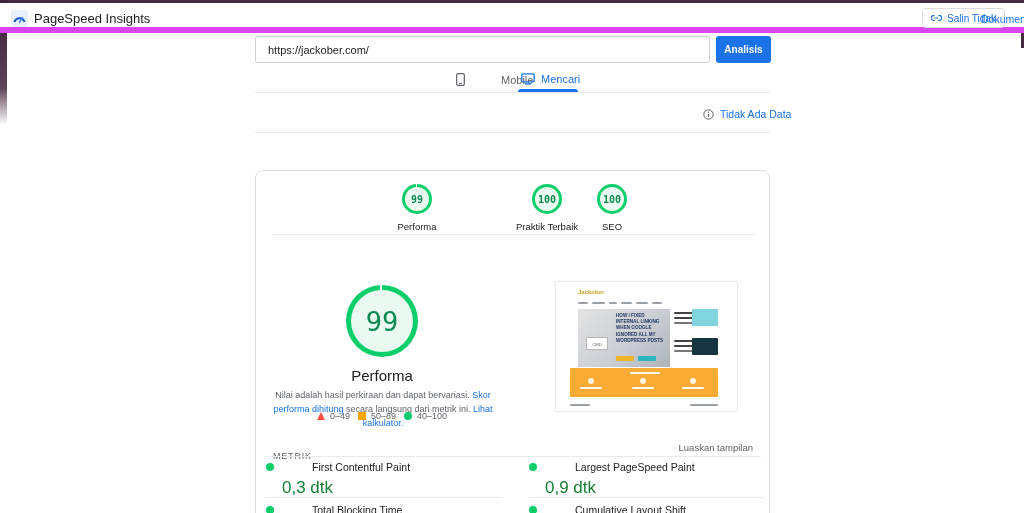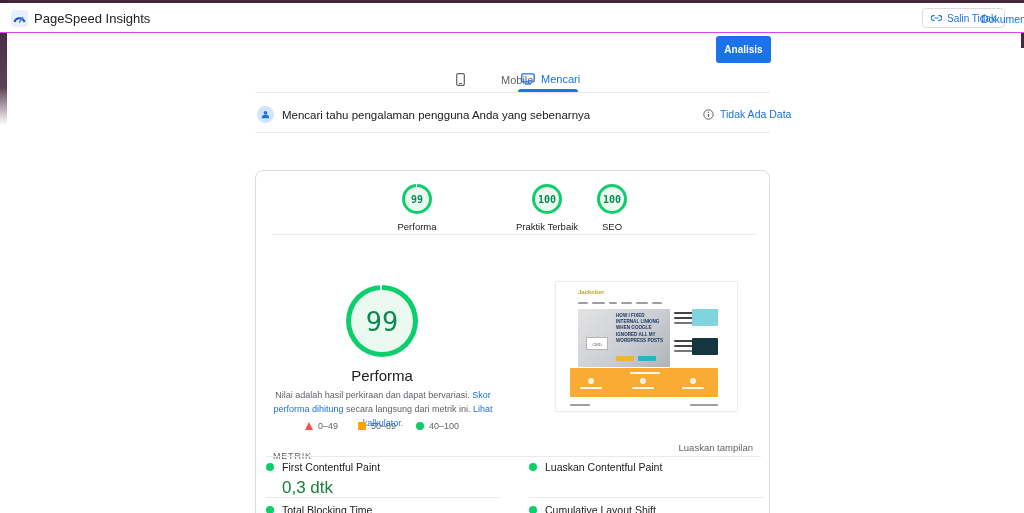--- a/index.html
+++ b/index.html
@@ -8,21 +8,21 @@
   .page { position:relative; width:1024px; height:513px; background:#fff; }
 
   
   .edge-top { position:absolute; left:0; top:0; width:1024px; height:3px; background:#44293f; }
   .edge-left { position:absolute; left:0; top:0; width:7px; height:125px;
                background:linear-gradient(#3c2338 0%, #5d4156 70%, #ffffff 100%); }
   .edge-right { position:absolute; right:0; top:0; width:3px; height:48px; background:#44293f; }
 
   
   .header { position:absolute; left:0; top:3px; width:1024px; height:30px; background:#fff;
-            border-bottom:1px solid #d946ef; }
+            border-bottom:6px solid #d946ef; }
   .logo-icon { position:absolute; left:11px; top:7px; width:17px; height:17px; background:#e8f0fe;
                border-radius:3px; display:flex; align-items:center; justify-content:center; }
   .app-title { position:absolute; left:34px; top:8px; font-size:13px; color:#202124; font-weight:500; }
   .copy-link-btn { position:absolute; left:922px; top:5px; height:20px; padding:0 8px;
                    border:1px solid #dadce0; border-radius:4px; background:#fff; color:#1a73e8;
                    font-size:10px; font-weight:500; display:flex; align-items:center; gap:5px; cursor:pointer; }
   .docs-link { position:absolute; left:981px; top:10px; font-size:10.5px; color:#1a73e8;
                font-weight:500; text-decoration:none; cursor:pointer; }
 
   
@@ -68,22 +68,22 @@
   .gauges-divider { position:absolute; left:16px; top:63px; width:483px; height:1px; background:#e8eaed; }
 
   .gauge-big { position:absolute; left:90px; top:114px; width:72px; height:72px; }
   .gauge-big .inner { inset:5px; font-family:"DejaVu Sans Mono",monospace; font-size:27px;
                       color:#0a8a4f; }
   .perf-title { position:absolute; left:26px; top:196px; width:200px; text-align:center;
                 font-size:15px; color:#212124; }
   .perf-caption { position:absolute; left:8px; top:218px; width:238px; text-align:center;
                   font-size:9px; line-height:1.55; color:#5f6368; }
   .perf-caption a { color:#1a73e8; text-decoration:none; cursor:pointer; }
-  .legend { position:absolute; left:26px; top:250px; width:200px; display:flex;
-            justify-content:center; gap:20px; font-size:9px; color:#5f6368; }
+  .legend { position:absolute; left:26px; top:240px; width:200px; display:flex;
+            justify-content:center; gap:8px; font-size:9px; color:#5f6368; }
   .legend-item { display:flex; align-items:center; gap:5px; }
   .shape-triangle { width:0; height:0; border-left:4.5px solid transparent;
                     border-right:4.5px solid transparent; border-bottom:8px solid #ff4e42; }
   .shape-square { width:8px; height:8px; background:#ffa400; }
   .shape-circle { width:8px; height:8px; border-radius:50%; background:#0cce6b; }
 
   
   .thumb { position:absolute; left:299px; top:110px; width:183px; height:131px; background:#fff;
            border:1px solid #ececec; border-radius:2px; box-shadow:0 0 2px rgba(0,0,0,.06); overflow:hidden; }
   .t-logo { position:absolute; left:22px; top:7px; font-size:6px; font-weight:700; color:#c9a227; }
@@ -103,21 +103,21 @@
               background:rgba(255,255,255,.85); }
 
   
   .metrics-header-label { position:absolute; left:17px; top:280px; font-size:9px; letter-spacing:.8px;
                           color:#5f6368; font-weight:400; }
   .expand-link { position:absolute; right:16px; top:271px; font-size:9.5px; color:#5f6368; cursor:pointer; }
   .metrics-top-divider { position:absolute; left:10px; top:285px; width:495px; height:1px; background:#e8eaed; }
   .metric-cell { position:absolute; width:235px; }
   .metric-name-row { display:flex; align-items:center; gap:8px; }
   .metric-dot { width:8px; height:8px; border-radius:50%; background:#0cce6b; flex:none; }
-  .metric-name { font-size:10.5px; color:#202124; }
+  .metric-name { font-size:10.5px; color:#202124;margin-left:30px; }
   .metric-value { margin:5px 0 0 16px; font-size:17px; color:#188038; }
   .metric-divider { position:absolute; height:1px; background:#e8eaed; width:235px; }
 
   svg { display:block; }
 </style>
 </head>
 <body>
 
 <div class="page">
 
@@ -137,20 +137,21 @@
       <span>
         <svg width="11" height="8" viewBox="0 0 11 8">
           <path d="M4 4h3M3.2 1.6H2.6a2.4 2.4 0 000 4.8h.6M7.8 1.6h.6a2.4 2.4 0 010 4.8h-.6" fill="none" stroke="#1a73e8" stroke-width="1.1" stroke-linecap="round"></path>
         </svg>
       </span>
       <span>Salin Tidak</span>
     </button>
     <a class="docs-link">Dokumen</a>
   </div>
 
+  <input class="url-input" type="text" value="https://jackober.com/" style="">
   <button class="analyze-btn">Analisis</button>
 
   <div class="tabs-divider"></div>
   <div class="tab tab-mobile">
     <span>
       <svg width="9" height="13" viewBox="0 0 9 13">
         <rect x="0.7" y="0.7" width="7.6" height="11.6" rx="1.4" fill="none" stroke="#5f6368" stroke-width="1.2"></rect>
         <line x1="3" y1="10.4" x2="6" y2="10.4" stroke="#5f6368" stroke-width="1"></line>
       </svg>
     </span>
@@ -160,29 +161,20 @@
     <span>
       <svg width="14" height="12" viewBox="0 0 14 12">
         <rect x="0.8" y="0.8" width="12.4" height="8" rx="1" fill="none" stroke="#1a73e8" stroke-width="1.3"></rect>
         <line x1="4" y1="11" x2="10" y2="11" stroke="#1a73e8" stroke-width="1.3"></line>
       </svg>
     </span>
     <span>Mencari</span>
   </div>
   <div class="tab-underline"></div>
 
-  <div class="sect-row field-row">
-    <span class="sect-icon">
-      <svg width="9" height="9" viewBox="0 0 9 9">
-        <circle cx="4.5" cy="2.8" r="1.8" fill="#1a73e8"></circle>
-        <path d="M0.8 8.2 A3.7 3.7 0 0 1 8.2 8.2 Z" fill="#1a73e8"></path>
-      </svg>
-    </span>
-    <span class="sect-title">Mencari tahu pengalaman pengguna Anda yang sebenarnya</span>
-  </div>
   <div class="field-status">
     <span>
       <svg width="11" height="11" viewBox="0 0 11 11">
         <circle cx="5.5" cy="5.5" r="4.7" fill="none" stroke="#5f6368" stroke-width="1"></circle>
         <line x1="5.5" y1="5" x2="5.5" y2="8" stroke="#5f6368" stroke-width="1.2"></line>
         <circle cx="5.5" cy="3.2" r="0.7" fill="#5f6368"></circle>
       </svg>
     </span>
     <a>Tidak Ada Data</a>
   </div>
@@ -282,22 +274,23 @@
     <div class="metric-cell" style="left:10px; top:290px;">
       <div class="metric-name-row">
         <span class="metric-dot"></span>
         <span class="metric-name">First Contentful Paint</span>
       </div>
       <div class="metric-value">0,3 dtk</div>
     </div>
     <div class="metric-cell" style="left:273px; top:290px;">
       <div class="metric-name-row">
         <span class="metric-dot"></span>
-        <span class="metric-name">Luaskan Contentful Paint</span>
-      </div>
+        <span class="metric-name">Largest PageSpeed Paint</span>
+      </div>
+      <div class="metric-value">0,9 dtk</div>
     </div>
 
     <div class="metric-divider" style="left:10px; top:326px;"></div>
     <div class="metric-divider" style="left:273px; top:326px;"></div>
 
     <div class="metric-cell" style="left:10px; top:333px;">
       <div class="metric-name-row">
         <span class="metric-dot"></span>
         <span class="metric-name">Total Blocking Time</span>
       </div>

